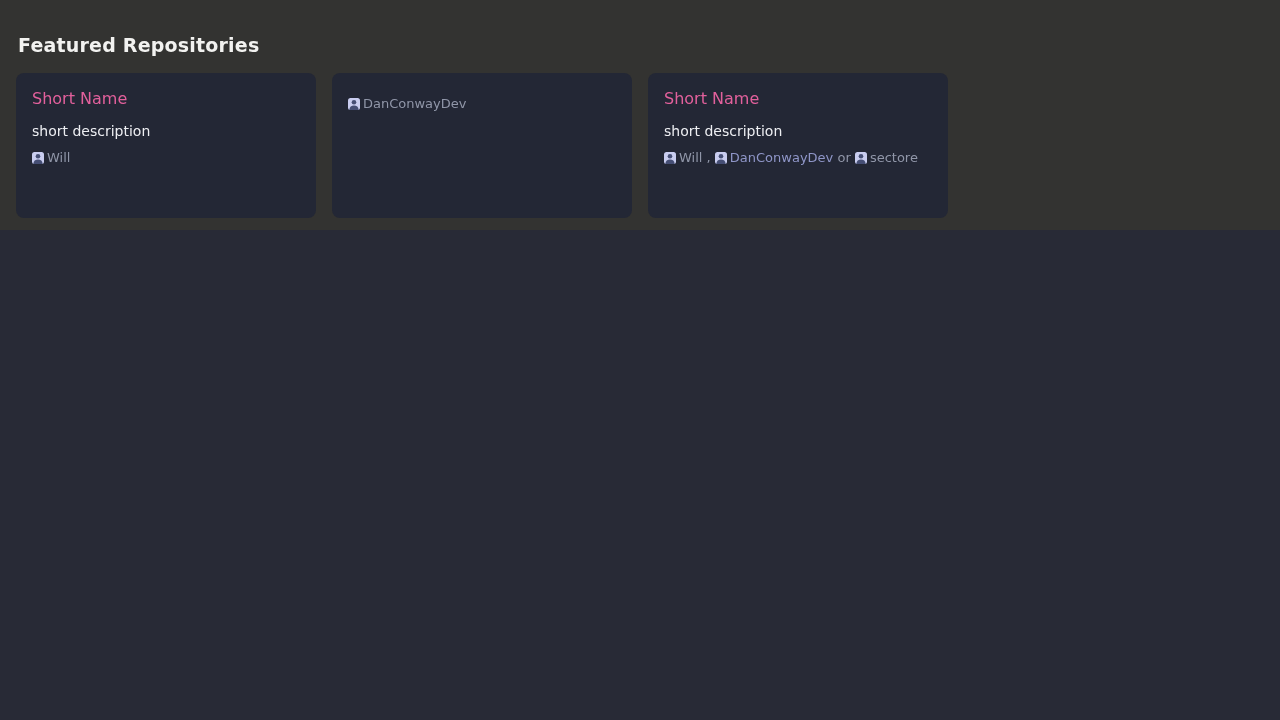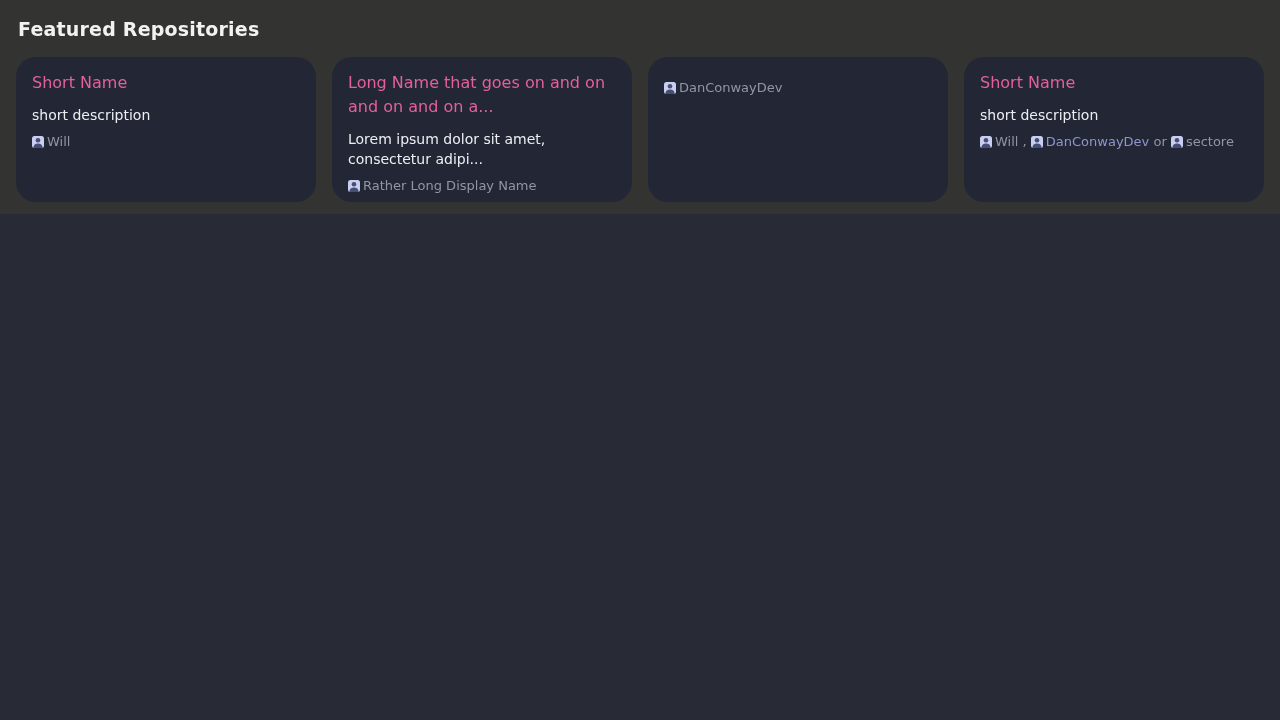--- a/index.html
+++ b/index.html
@@ -15,37 +15,37 @@
   *{box-sizing:border-box;}
   html,body{margin:0;padding:0;}
   body{
     width:1280px;height:720px;
     background:var(--page-bg);
     font-family:"DejaVu Sans","Liberation Sans",sans-serif;
     overflow:hidden;
   }
   .strip{
     background:var(--strip-bg);
-    padding:18px 16px 12px 16px;
+    padding:34px 16px 12px 16px;
   }
   .page-title{
     margin:0 0 17px 2px;
     font-size:19px;
     font-weight:bold;
     color:var(--heading);
     letter-spacing:0.2px;
   }
   .cards{
     display:grid;
     grid-template-columns:repeat(4,1fr);
     gap:16px;
   }
   .card{
     background:var(--card-bg);
-    border-radius:20px;
+    border-radius:8px;
     height:145px;
     padding:14px 16px;
     overflow:hidden;
     cursor:pointer;
   }
   .card-title{
     color:var(--pink);
     font-size:16px;
     line-height:24px;
     overflow-wrap:anywhere;
@@ -82,29 +82,20 @@
   <div class="card">
     <div class="card-title">Short Name</div>
     <div class="card-desc">short description</div>
     <div class="card-authors"><span class="author-link"><svg class="avatar" width="12" height="12" viewBox="0 0 12 12">
               <rect width="12" height="12" rx="2.5" fill="#c9cdf0"></rect>
               <circle cx="6" cy="4.2" r="2.3" fill="#454e74"></circle>
               <path d="M1.4 12 C1.4 8.9 3.4 7.5 6 7.5 C8.6 7.5 10.6 8.9 10.6 12 Z" fill="#454e74"></path>
             </svg><span class="author-name">Will</span></span> </div>
   </div>
 
-  <div class="card">
-    <div class="card-title">Long Name that goes on and on and on and on a...</div>
-    <div class="card-desc">Lorem ipsum dolor sit amet, consectetur adipi...</div>
-    <div class="card-authors"><span class="author-link"><svg class="avatar" width="12" height="12" viewBox="0 0 12 12">
-              <rect width="12" height="12" rx="2.5" fill="#c9cdf0"></rect>
-              <circle cx="6" cy="4.2" r="2.3" fill="#454e74"></circle>
-              <path d="M1.4 12 C1.4 8.9 3.4 7.5 6 7.5 C8.6 7.5 10.6 8.9 10.6 12 Z" fill="#454e74"></path>
-            </svg><span class="author-name">Rather Long Display Name</span></span> </div>
-  </div>
 
   <div class="card">
     <div class="card-authors"><span class="author-link"><svg class="avatar" width="12" height="12" viewBox="0 0 12 12">
               <rect width="12" height="12" rx="2.5" fill="#c9cdf0"></rect>
               <circle cx="6" cy="4.2" r="2.3" fill="#454e74"></circle>
               <path d="M1.4 12 C1.4 8.9 3.4 7.5 6 7.5 C8.6 7.5 10.6 8.9 10.6 12 Z" fill="#454e74"></path>
             </svg><span class="author-name">DanConwayDev</span></span> </div>
   </div>
 
   <div class="card">

